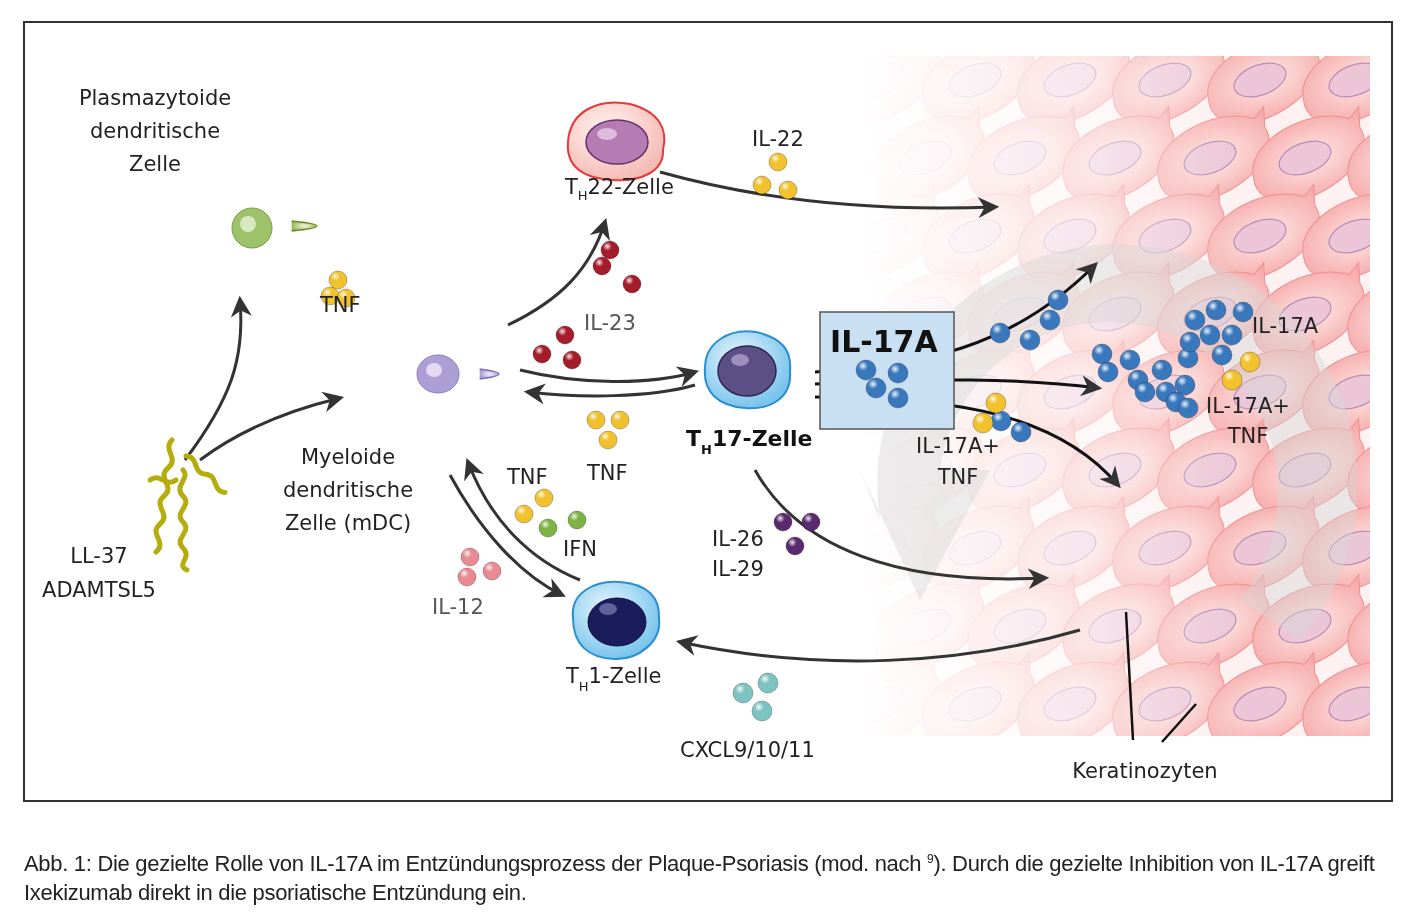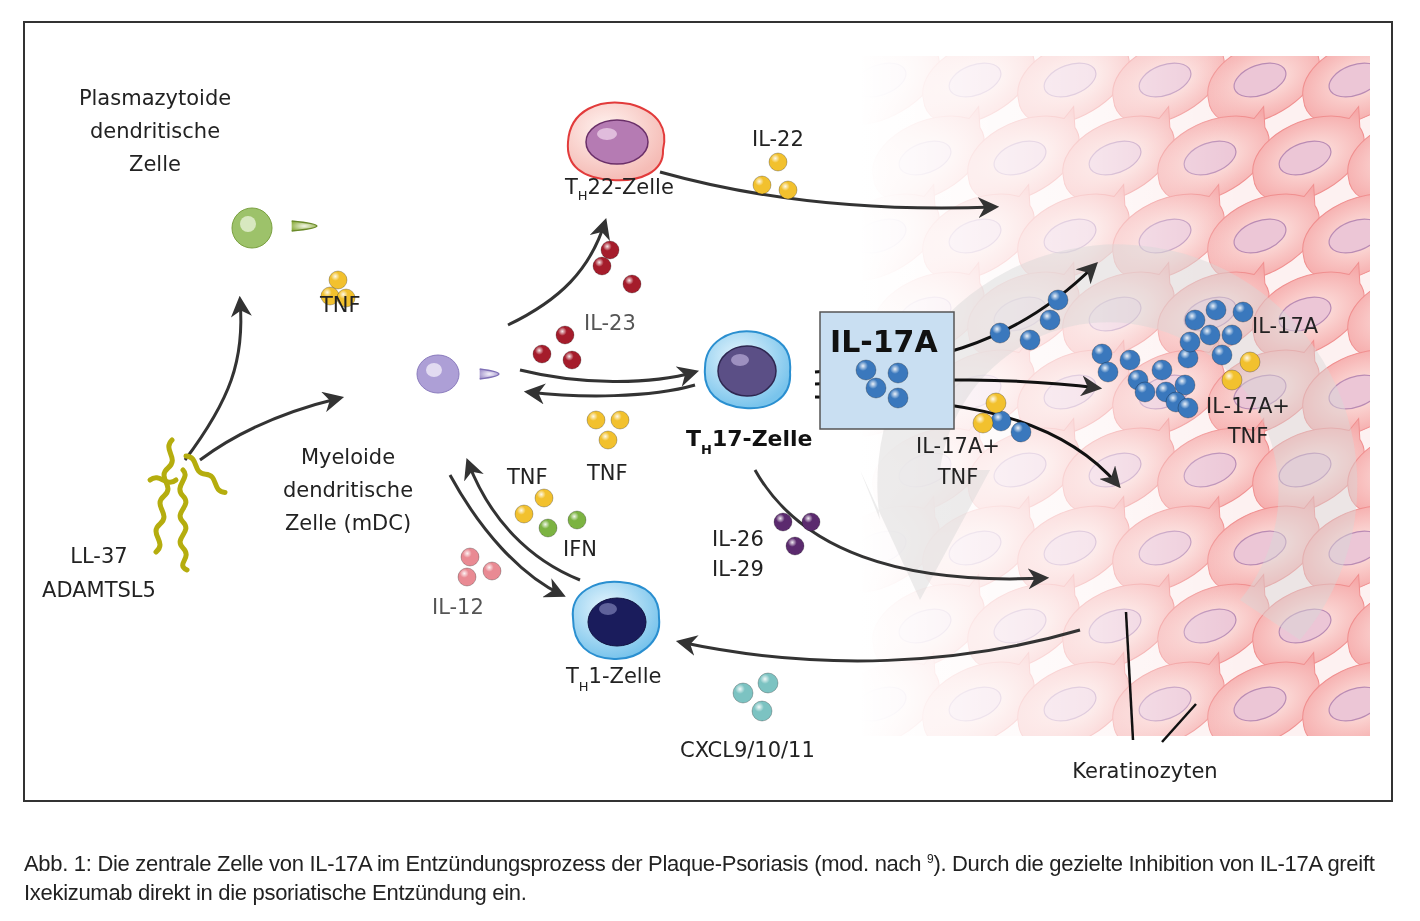--- a/index.html
+++ b/index.html
@@ -616,13 +616,13 @@
     <text class="lbl" x="680" y="757">CXCL9/10/11</text>
     <text class="lbl" x="1252" y="333">IL-17A</text>
     <text class="lbl" text-anchor="middle" x="958" y="453">IL-17A+</text>
     <text class="lbl" text-anchor="middle" x="958" y="484">TNF</text>
     <text class="lbl" text-anchor="middle" x="1248" y="413">IL-17A+</text>
     <text class="lbl" text-anchor="middle" x="1248" y="443">TNF</text>
     <text class="lbl" text-anchor="middle" x="1145" y="778">Keratinozyten</text>
   </g>
 </svg>
 
-<div id="caption"><span>Abb. 1: Die zentrale Zelle von IL-17A im Entzündungsprozess der Plaque-Psoriasis (mod. nach </span><sup>9</sup><span>). Durch die gezielte Inhibition von IL-17A greift Ixekizumab direkt in die psoriatische Entzündung ein.</span></div>
+<div id="caption"><span>Abb. 1: Die gezielte Rolle von IL-17A im Entzündungsprozess der Plaque-Psoriasis (mod. nach </span><sup>9</sup><span>). Durch die gezielte Inhibition von IL-17A greift Ixekizumab direkt in die psoriatische Entzündung ein.</span></div>
 
 </body></html>

